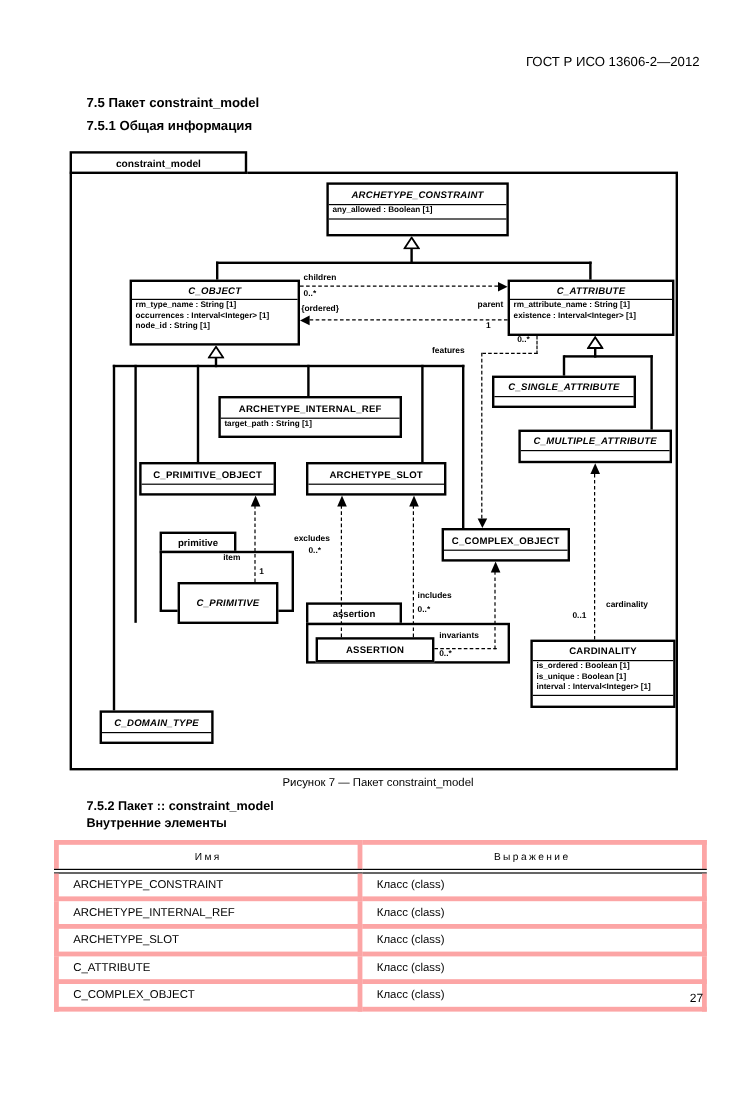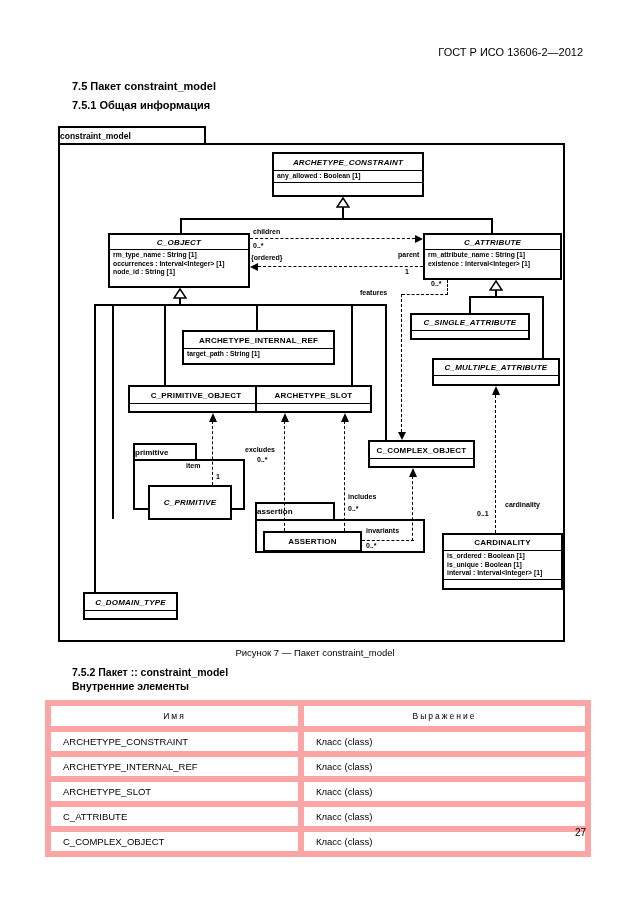--- a/index.html
+++ b/index.html
@@ -7,21 +7,21 @@
         font-family:"Liberation Sans",sans-serif;overflow:hidden}
   .abs{position:absolute}
   .doc-head{position:absolute;top:46px;right:47px;font-weight:normal;font-size:11px}
   .h-bold{position:absolute;left:72px;font-weight:bold;font-size:11px;white-space:nowrap}
   .caption{position:absolute;left:0;width:630px;text-align:center;font-size:9.5px}
   .pagenum{position:absolute;right:44px;top:827px;font-size:10px}
 
   
   .pkg-outer{position:absolute;box-sizing:border-box;border:2px solid #000;background:#fff;z-index:0}
   .pkg-tab{position:absolute;box-sizing:border-box;border:2px solid #000;background:#fff;z-index:1;
-           display:flex;align-items:center;font-weight:bold;font-size:8.5px}
+           display:flex;align-items:center;justify-content:center;font-weight:bold;font-size:8.5px}
   .pkg-body{position:absolute;box-sizing:border-box;border:2px solid #000;background:#fff;z-index:2}
   .sline{position:absolute;background:#000;z-index:1}
   .dline-h{position:absolute;border-top:1px dashed #000;height:0;z-index:4}
   .dline-v{position:absolute;border-left:1px dashed #000;width:0;z-index:4}
   .arrow{position:absolute;width:0;height:0;z-index:5}
   .a-up{border-left:4px solid transparent;border-right:4px solid transparent;border-bottom:9px solid #000}
   .a-down{border-left:4px solid transparent;border-right:4px solid transparent;border-top:8px solid #000}
   .a-right{border-top:4px solid transparent;border-bottom:4px solid transparent;border-left:8px solid #000}
   .a-left{border-top:4px solid transparent;border-bottom:4px solid transparent;border-right:8px solid #000}
   .tri{position:absolute;z-index:5;line-height:0}
@@ -32,21 +32,21 @@
   .uml-name.it{font-style:italic}
   .uml-name.single{border-bottom:none;flex:1}
   .uml-attrs{border-bottom:1px solid #000;padding:1px 3px;font-weight:bold;font-size:6.8px;
              line-height:8.7px;white-space:nowrap}
   .uml-attrs.last{border-bottom:none;flex:1}
   .uml-empty{flex:1}
   .rlabel{position:absolute;font-weight:bold;font-size:7px;z-index:6;white-space:nowrap}
 
   
   table.itable{position:absolute;left:45px;top:700px;width:540px;border-collapse:collapse;table-layout:fixed}
-  .itable th,.itable td{border:6px solid #fca5a5;overflow:hidden}
+  .itable th,.itable td{border:4px solid #fca5a5;overflow:hidden}
   .itable th{font-weight:normal;font-size:8.5px;letter-spacing:2px;height:18px;border-bottom:4px double #000}
   .itable td{height:19px;padding:0 0 0 12px;font-size:9.5px;text-align:left}
 </style>
 </head>
 <body>
 
 <div class="page">
 
   <div class="doc-head">ГОСТ Р ИСО 13606-2—2012</div>
   <div class="h-bold" style="top:80px">7.5 Пакет constraint_model</div>
@@ -165,21 +165,21 @@
       <div class="uml-empty"></div>
     </div>
 
     <div class="uml-class" style="left:182px;top:330px;width:153px;height:35px">
       <div class="uml-name" style="height:16px">ARCHETYPE_INTERNAL_REF</div>
       <div class="uml-attrs last">
         <div>target_path : String [1]</div>
       </div>
     </div>
 
-    <div class="uml-class" style="left:128px;top:385px;width:136px;height:28px">
+    <div class="uml-class" style="left:116px;top:385px;width:114px;height:28px">
       <div class="uml-name" style="height:16px">C_PRIMITIVE_OBJECT</div>
       <div class="uml-empty"></div>
     </div>
 
     <div class="uml-class" style="left:255px;top:385px;width:117px;height:28px">
       <div class="uml-name" style="height:16px">ARCHETYPE_SLOT</div>
       <div class="uml-empty"></div>
     </div>
 
     <div class="uml-class" style="left:368px;top:440px;width:107px;height:28px">

